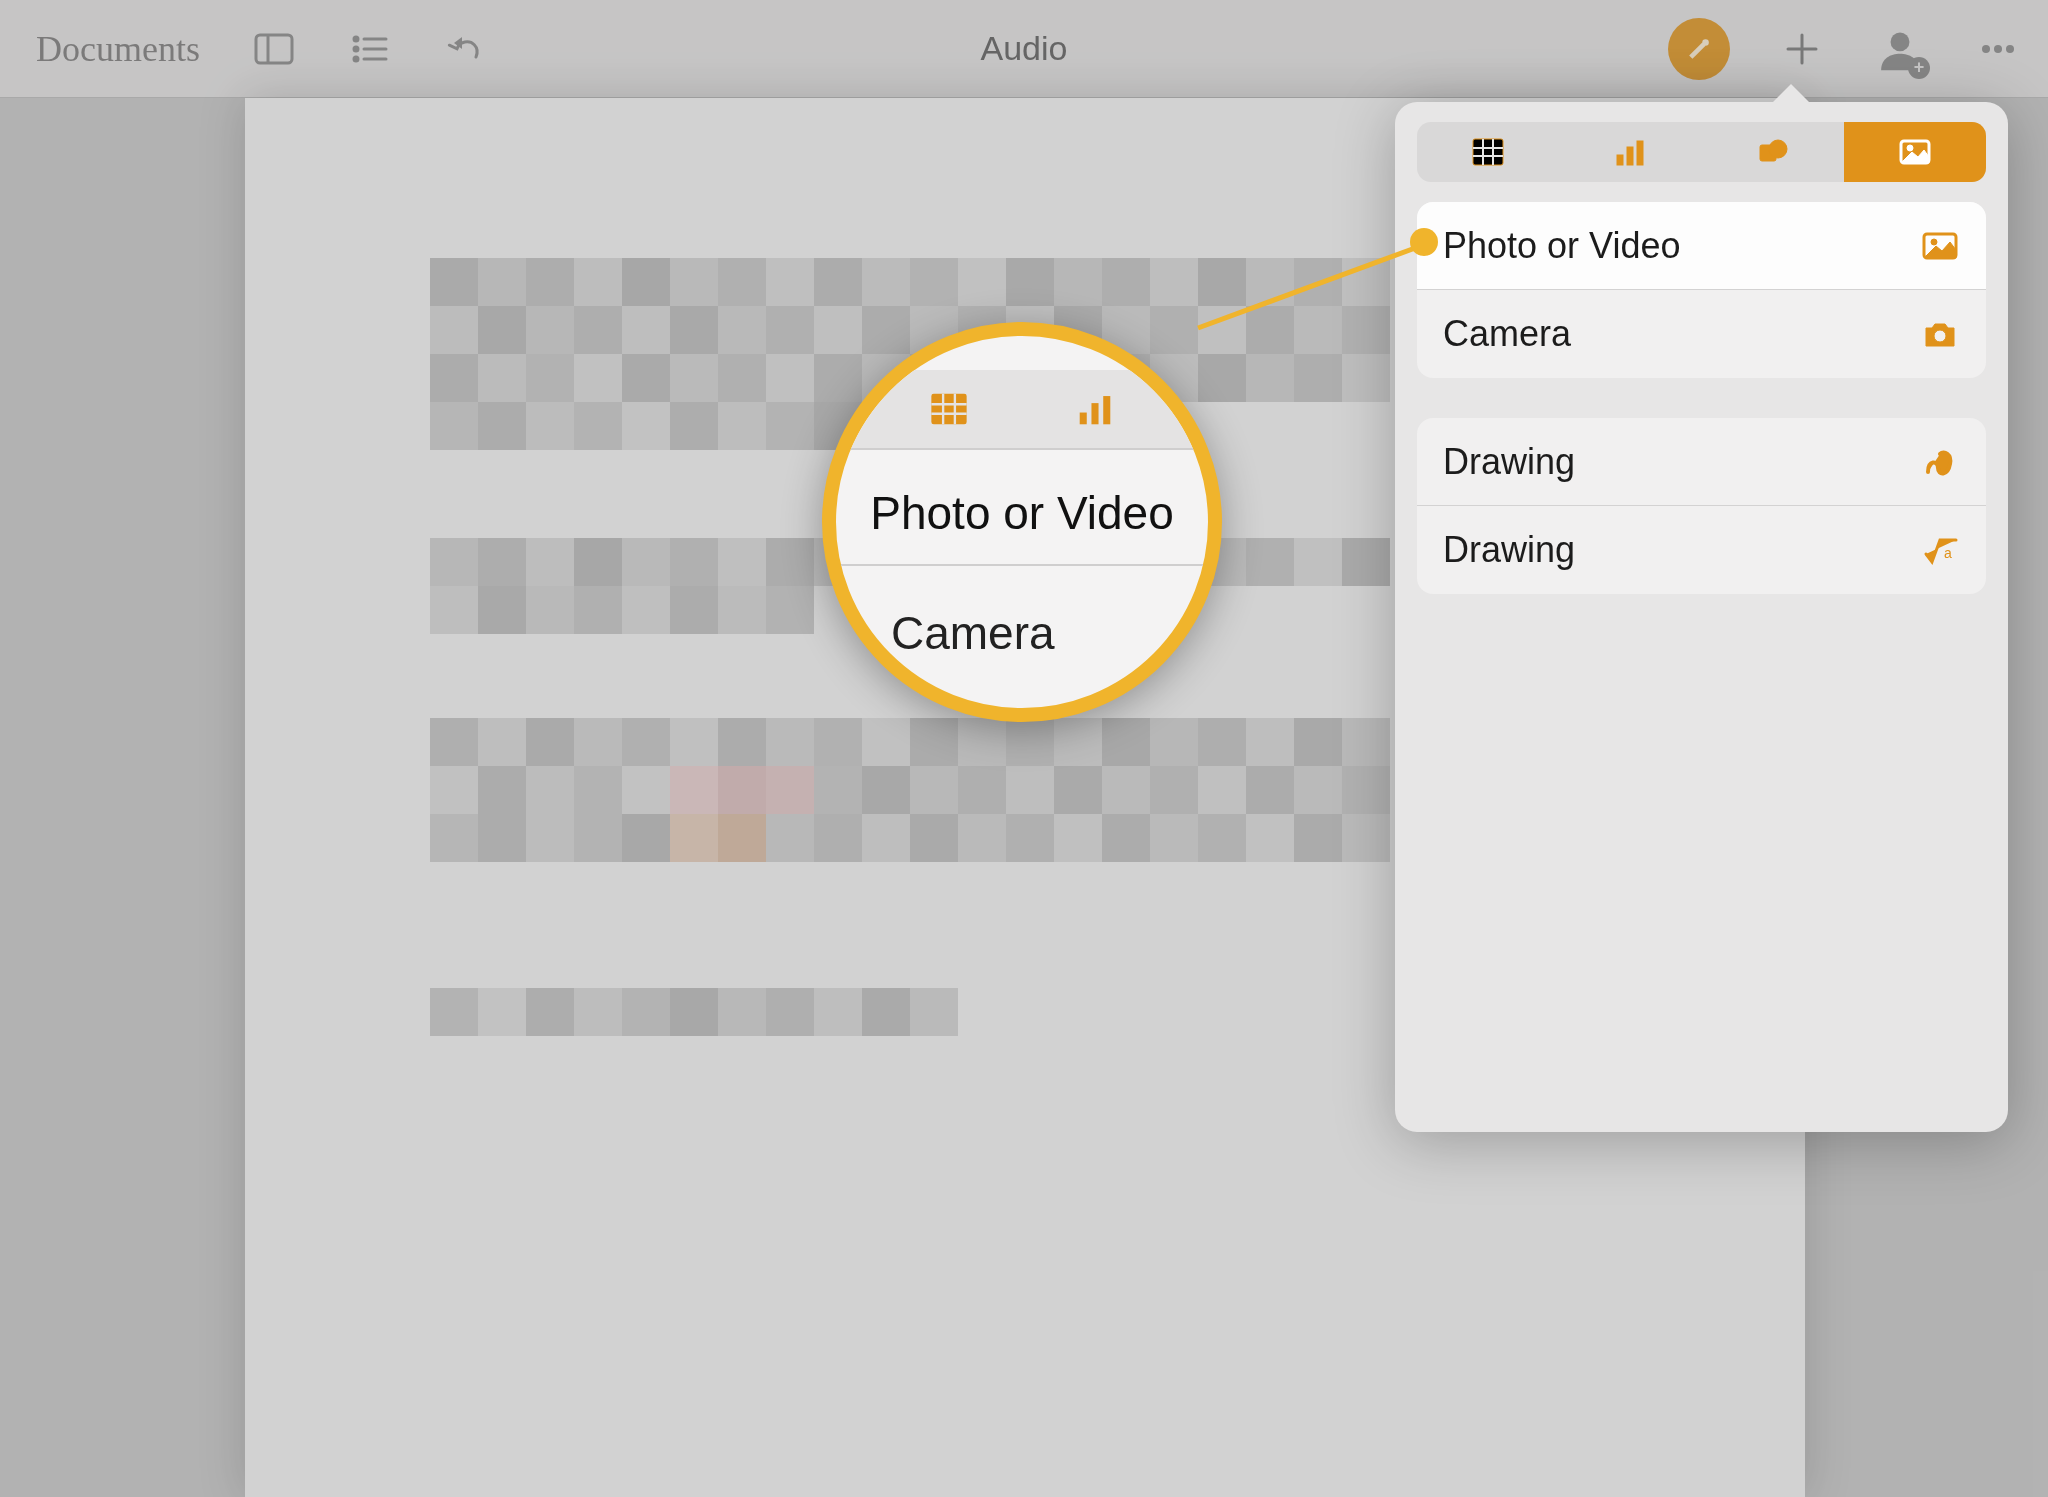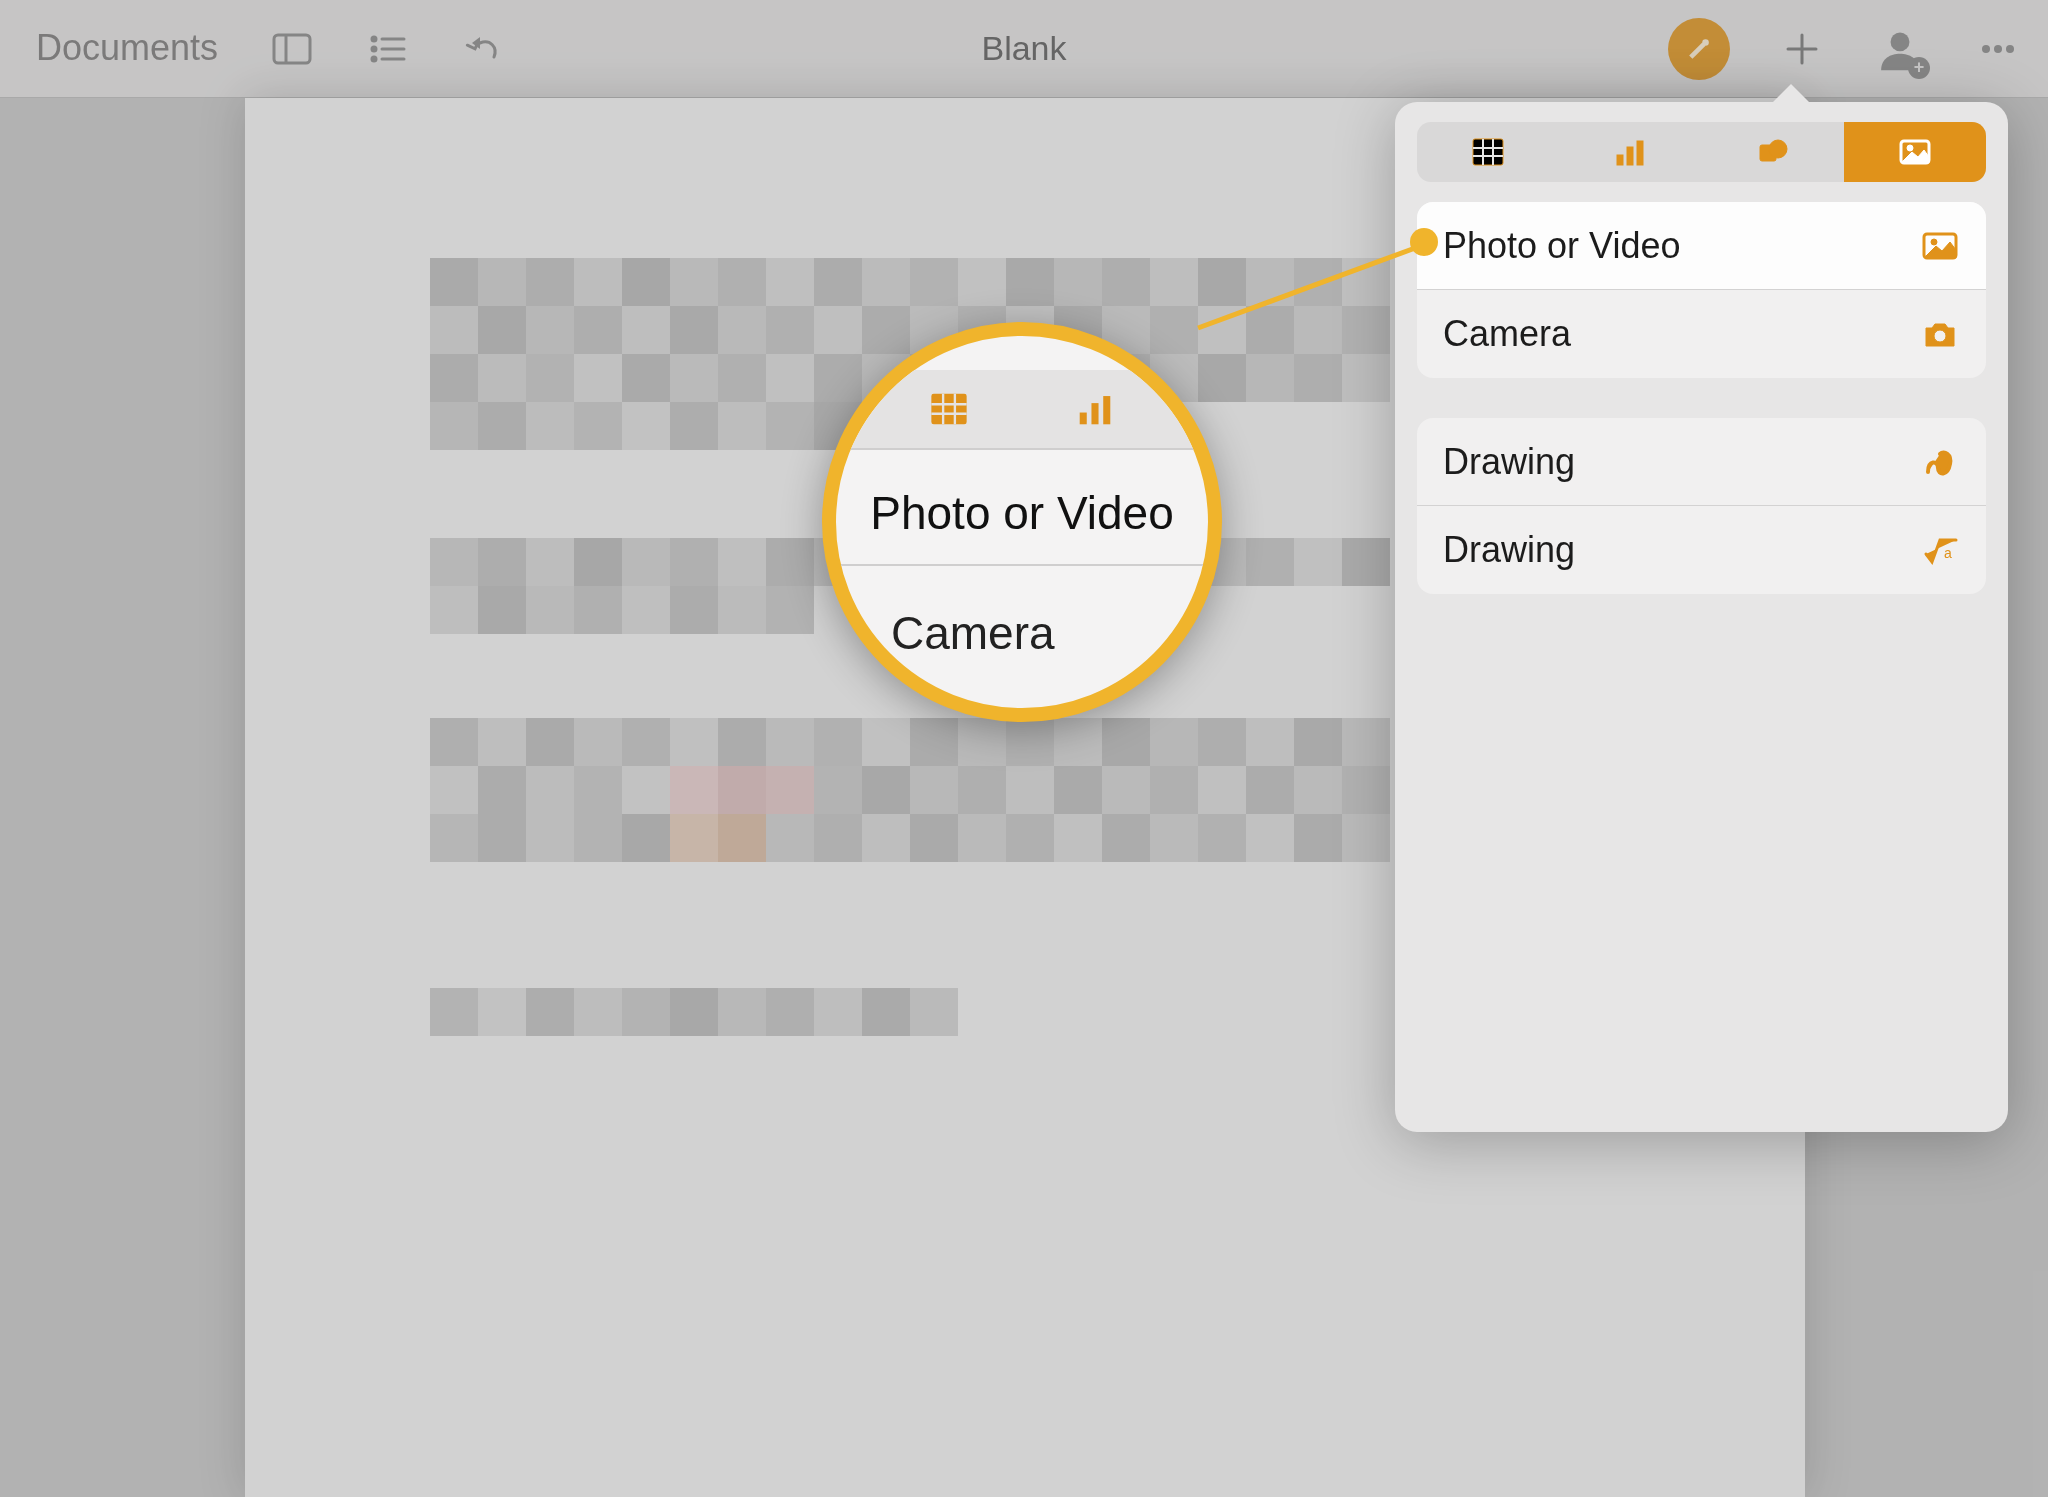--- a/index.html
+++ b/index.html
@@ -23,21 +23,23 @@
     height: 98px;
     background: #DDDCDC;
     border-bottom: 1px solid #b8b8b8;
     display: flex;
     align-items: center;
     padding: 0 28px 0 36px;
     color: #7a7a7a;
   }
   .toolbar-left {
     display: flex;
+    align-items: center;
     gap: 52px;
+    font-family: Liberation Serif, serif;
   }
   .documents-label {
     font-size: 36px;
     color: #7d7c7c;
   }
   .tb-icon {
     width: 44px; height: 44px;
     display: flex; align-items: center; justify-content: center;
   }
   .tb-icon svg { width: 100%; height: 100%; }
@@ -241,21 +243,21 @@
       </span>
       <span class="tb-icon">
         <svg viewBox="0 0 44 44" fill="none" stroke="#8a8a8a" stroke-width="3" stroke-linecap="round">
           <path d="M32 30c4-10-4-18-14-14"></path>
             <polyline points="12,10 18,16 24,10" transform="translate(-6,6) rotate(-20 18 13)"></polyline>
           <path d="M10 20 L18 14 L18 26 Z" fill="#8a8a8a" stroke="none" transform="translate(0,-4)"></path>
         </svg>
       </span>
     </div>
 
-    <div class="toolbar-title">Blank</div>
+    <div class="toolbar-title">Audio</div>
 
     <div class="toolbar-right">
       <span class="brush-circle">
         <svg viewBox="0 0 44 44" width="36" height="36">
             <path d="M10 30 L26 14 L30 18 L14 34 Z" fill="#f4e7cf"></path>
             <circle cx="30" cy="14" r="4" fill="#f4e7cf"></circle>
           </svg>
       </span>
       <span class="tb-icon">
         <svg viewBox="0 0 44 44" stroke="#7a7a7a" stroke-width="3" stroke-linecap="round">

